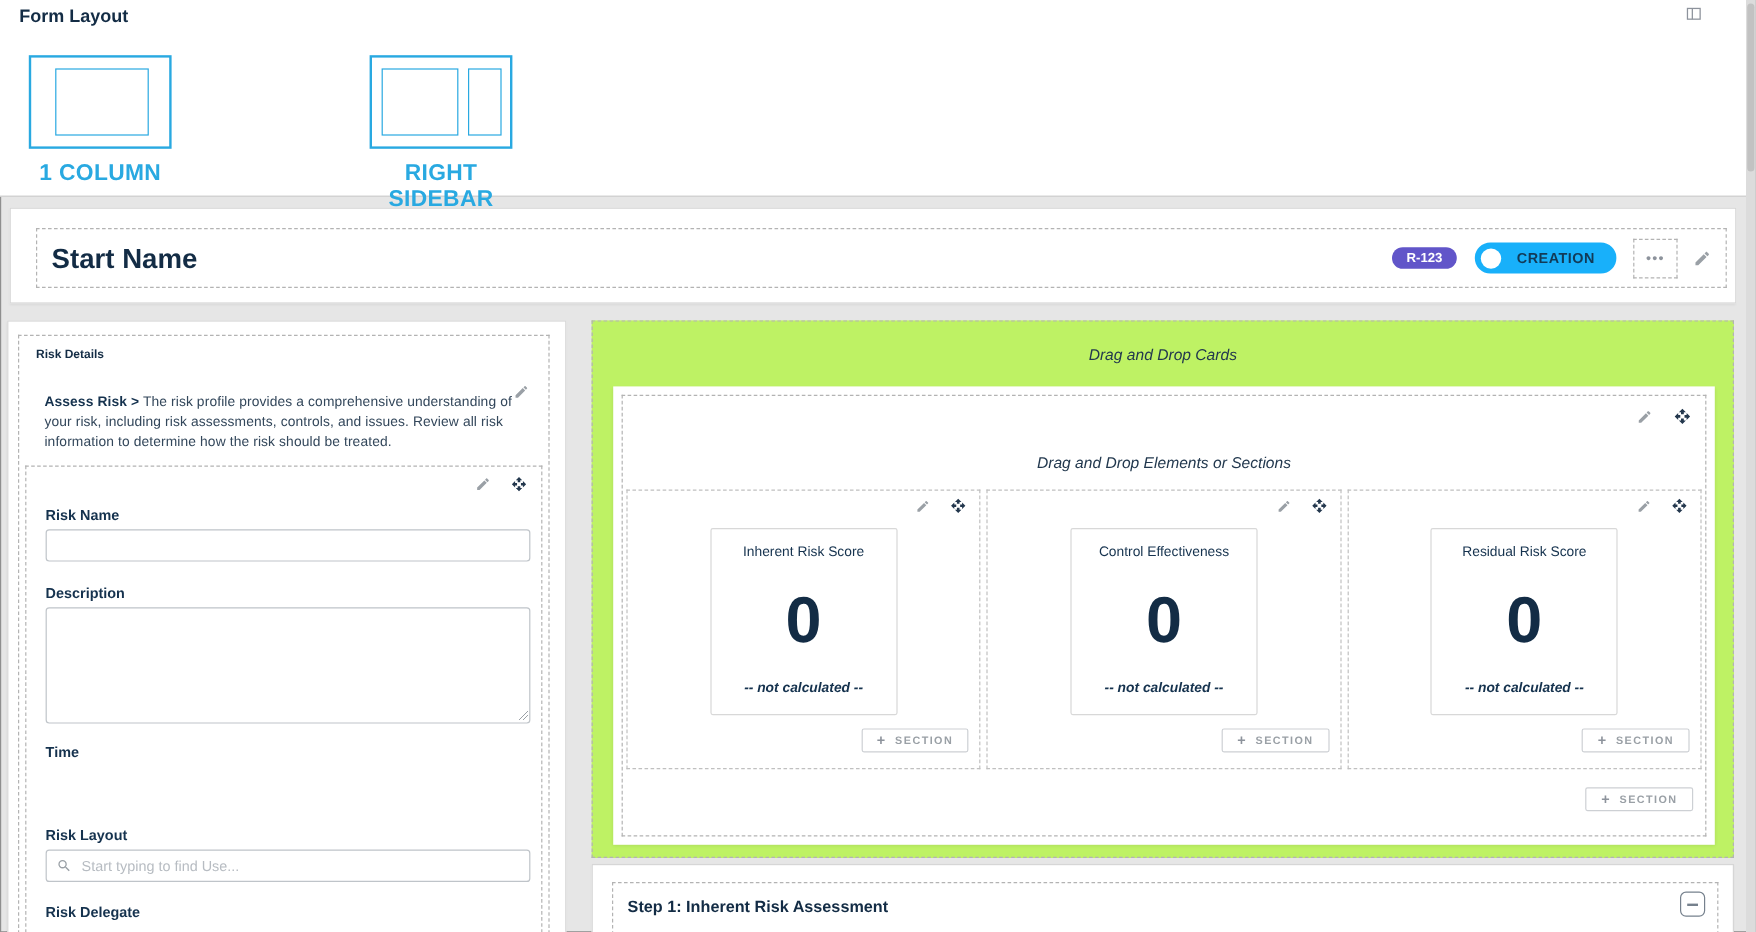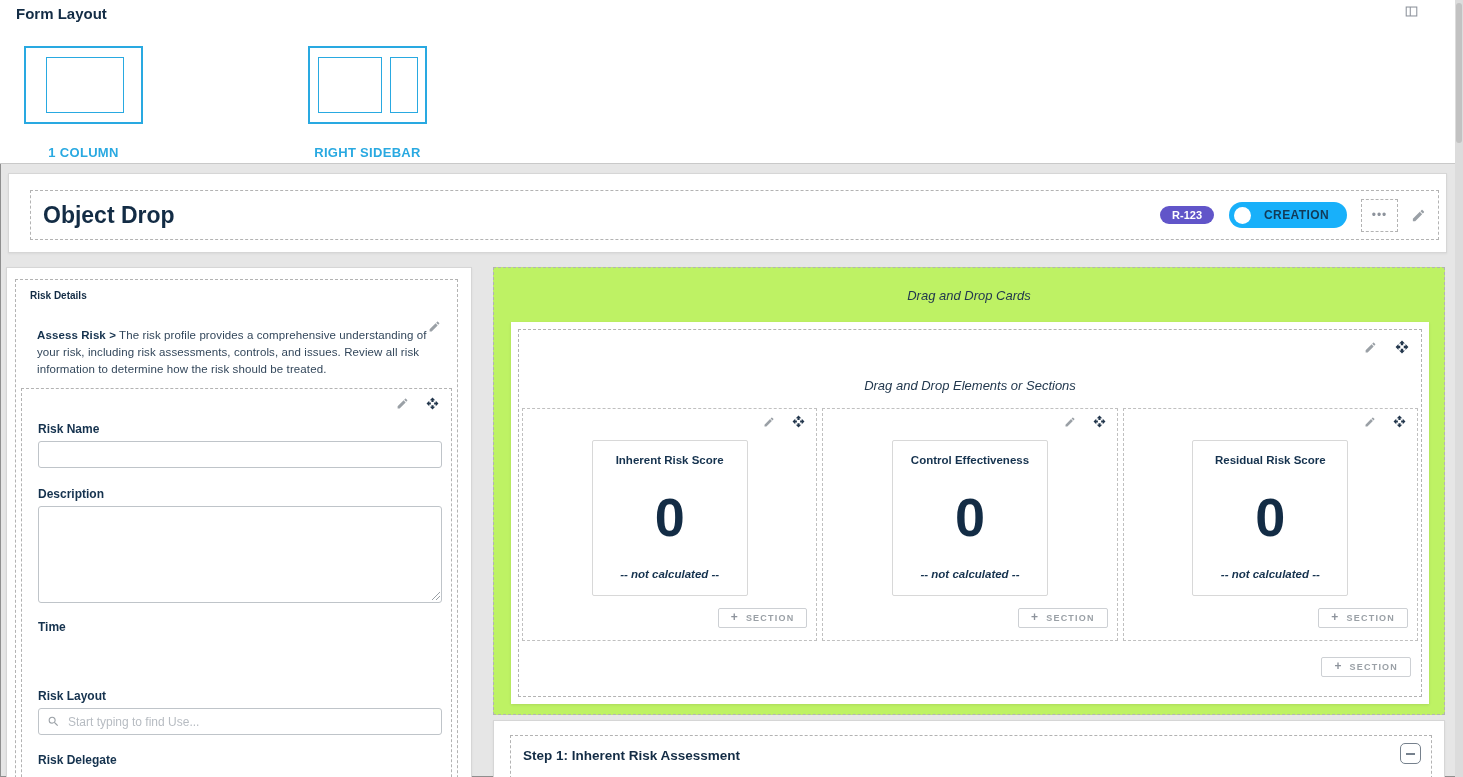--- a/index.html
+++ b/index.html
@@ -16,21 +16,21 @@
   
   .top-panel {
     position:absolute; left:0; top:0; width:1455px; height:164px;
     background:#ffffff; border-bottom:1px solid #c9c9c9;
   }
   .top-title { position:absolute; left:16px; top:5px; font-size:15px; font-weight:bold; color:#132c45; }
   .layout-toggle-icon { position:absolute; right:37px; top:5px; color:#8d939c; cursor:pointer; }
 
   .thumb-group { position:absolute; top:46px; width:119px; text-align:center; cursor:pointer; }
   .thumb { width:119px; height:78px; position:relative; }
-  .thumb-label { margin-top:21px; font-size:13px; font-weight:bold; letter-spacing:.3px; }
+  .thumb-label { margin-top:10px; font-size:19px; font-weight:bold; letter-spacing:.3px; }
 
   .tg-1 { left:24px; }  .tg-2 { left:166px; } .tg-3 { left:308px; }
   .tg-1 .thumb, .tg-3 .thumb { border:2px solid #29a9e1; background:#fff; }
   .tg-1 .thumb-label, .tg-3 .thumb-label { color:#29a9e1; }
   .tg-2 .thumb { background:#0e5c84; }
   .tg-2 .thumb-label { color:#0e5c84; }
 
   .tg-1 .pane-main { position:absolute; left:20px; top:9px; width:78px; height:56px; border:1.5px solid #29a9e1; }
   .tg-2 .pane-side { position:absolute; left:9px;  top:9px; width:31px; height:56px; border:1.5px solid #ffffff; }
   .tg-2 .pane-main { position:absolute; left:48px; top:9px; width:62px; height:56px; border:1.5px solid #ffffff; }
@@ -131,21 +131,21 @@
   .drop-elements-label { position:absolute; top:48px; left:0; right:0; }
   .cols { position:absolute; top:78px; left:3px; right:3px; height:233px; display:flex; gap:5px; }
   .col { flex:1; border:1px dashed #c0c0c0; position:relative; }
   .col-icons { position:absolute; top:6px; right:11px; display:flex; gap:17px; align-items:center; }
   .score-card {
     position:absolute; top:31px; left:50%; transform:translateX(-50%);
     width:156px; height:156px; background:#fff; border:1px solid #d8d8d8; border-radius:2px;
     display:flex; flex-direction:column; align-items:center; justify-content:space-between;
     padding:13px 6px 15px 6px;
   }
-  .score-title { font-size:11.5px; font-weight:bold; color:#15324e; }
+  .score-title { font-size:11.5px; font-weight:normal; color:#15324e; }
   .score-value { font-size:54px; font-weight:bold; color:#132c45; line-height:1; }
   .score-status { font-size:11.5px; font-weight:bold; color:#15324e;font-style:italic; }
   .section-btn {
     display:inline-flex; align-items:center; gap:7px; background:#fff;
     border:1px solid #cdd0d4; border-radius:2px; padding:4px 12px; cursor:pointer;
     color:#9aa0a6; font-size:9px; font-weight:bold; letter-spacing:1.2px;
   }
   .section-btn .plus { font-size:12px; font-weight:bold; color:#8d939c; line-height:9px; }
   .col-section { position:absolute; top:198px; right:9px; }
   .outer-section { position:absolute; top:326px; right:10px; }
@@ -200,21 +200,21 @@
       <div class="thumb">
           <div class="pane-main"></div>
           <div class="pane-side"></div>
         </div>
       <div class="thumb-label">RIGHT SIDEBAR</div>
     </div>
   </div>
 
   <div class="obj-bar">
     <div class="obj-dashed">
-      <div class="obj-title">Object Drop</div>
+      <div class="obj-title">Start Name</div>
       <div class="obj-badge">R-123</div>
       <div class="state-pill">
         <div class="state-knob"></div>
         <div class="state-text">CREATION</div>
       </div>
       <div class="more-btn">•••</div>
       <span class="icon-pencil">
         <svg width="15" height="15" viewBox="0 0 24 24" fill="currentColor">
             <path d="M3,17.25V21H6.75L17.81,9.94L14.06,6.19L3,17.25M20.71,7.04C21.1,6.65 21.1,6 20.71,5.63L18.37,3.29C18,2.9 17.35,2.9 16.96,3.29L15.13,5.12L18.88,8.87L20.71,7.04Z"></path>
           </svg>

